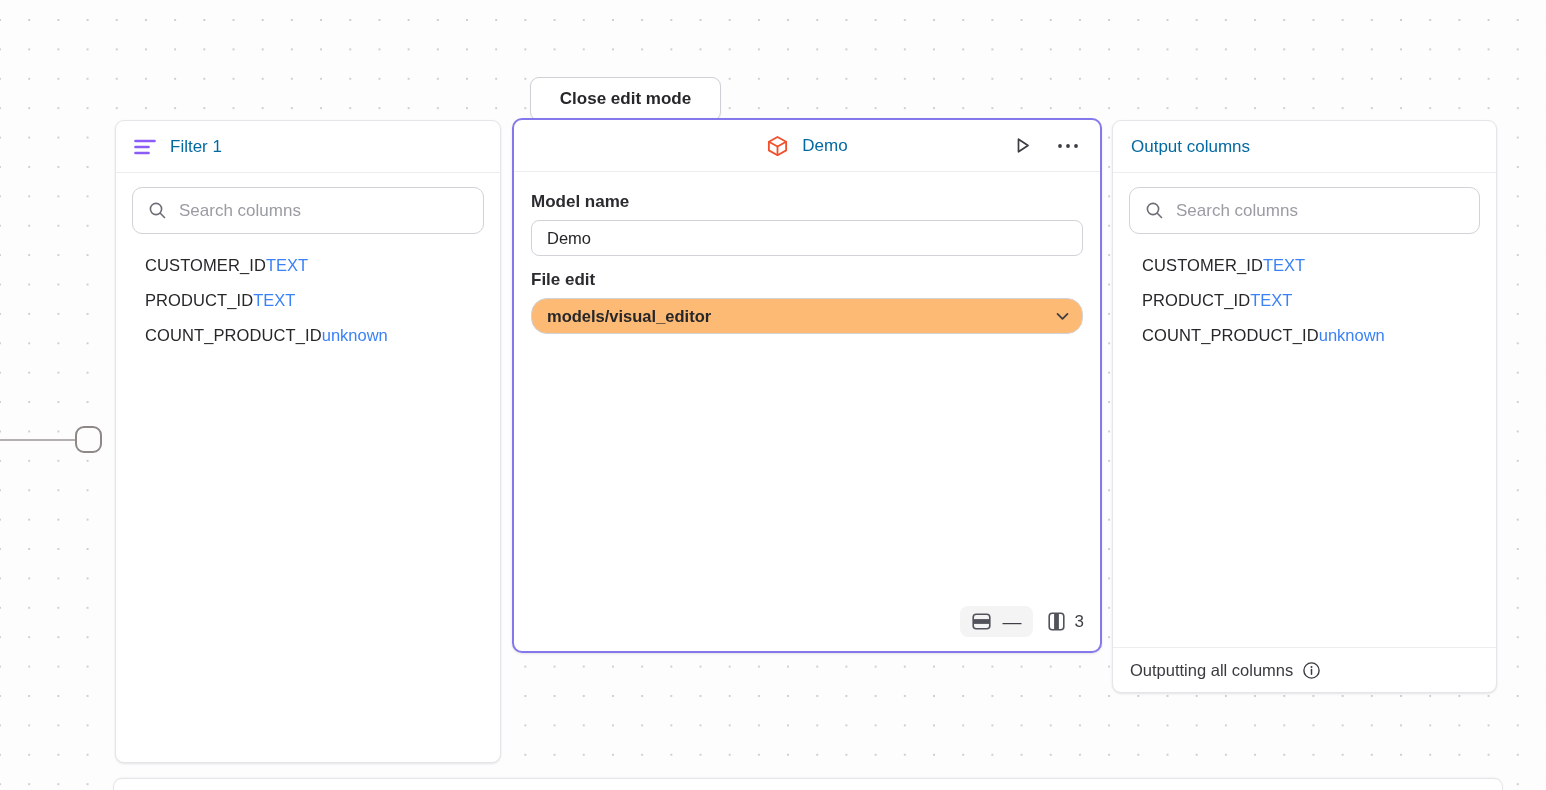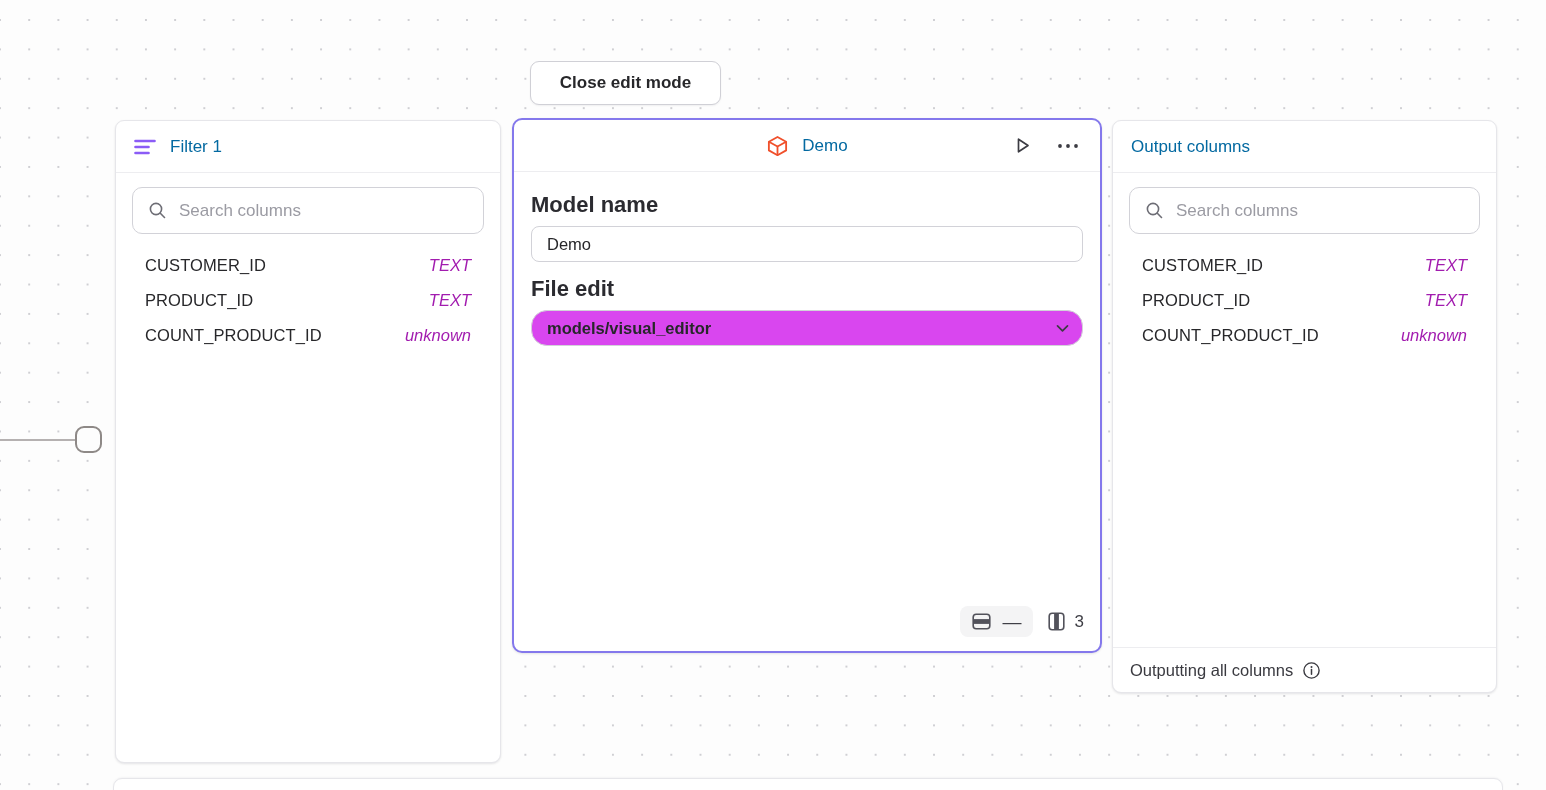--- a/index.html
+++ b/index.html
@@ -57,27 +57,26 @@
     font-size: 17px;
     color: #27272a;
     background: transparent;
   }
   .search-box input::placeholder { color: #9b9ba3; }
 
   
   .col-list { padding: 4px 16px; }
   .col-row {
     display: flex;
-    justify-content: space-between;
     align-items: center;
     padding: 8px 13px;
     font-size: 16.5px;
   }
   .col-name { color: #27272a; letter-spacing: .1px; }
-  .col-type { color: #a21caf; font-style: italic; }
+  .col-type { color: #3b82f6; }
 
   
   #filter-panel { left: 115px; top: 120px; width: 386px; height: 643px; }
 
   
   #model-panel {
     left: 512px; top: 118px; width: 590px; height: 535px;
     border: 2px solid #8478ec;
     border-radius: 10px;
   }
@@ -96,21 +95,21 @@
     display: flex;
     align-items: center;
     gap: 18px;
   }
   .icon-btn {
     display: flex; align-items: center; justify-content: center;
     width: 28px; height: 28px; border-radius: 6px; cursor: pointer;
     background: transparent; border: none;
   }
   .model-form { padding: 12px 17px 0 17px; }
-  .field-label { font-size: 22px; font-weight: 600; color: #2b2b30; margin: 8px 0 8px 0; }
+  .field-label { font-size: 17px; font-weight: 600; color: #2b2b30; margin: 8px 0 8px 0; }
   .text-input {
     width: 100%;
     height: 36px;
     border: 1px solid #d2d2d8;
     border-radius: 8px;
     padding: 0 15px;
     font-family: "Liberation Sans", sans-serif;
     font-size: 16.5px;
     color: #27272a;
     outline: none;
@@ -121,21 +120,21 @@
     height: 36px;
     border: 1px solid #d2d2d8;
     border-radius: 16px;
     padding: 0 13px 0 15px;
     display: flex;
     align-items: center;
     justify-content: space-between;
     font-size: 16.5px;
     font-weight: 600;
     color: #27272a;
-    background: #d946ef;
+    background: #fdba74;
     cursor: pointer;
   }
   .model-footer {
     margin-top: auto;
     padding: 12px 16px 14px 16px;
     display: flex;
     justify-content: flex-end;
     align-items: center;
     gap: 14px;
   }
@@ -159,21 +158,21 @@
     align-items: center;
     gap: 9px;
     padding: 16px 17px;
     font-size: 16.5px;
     color: #3a3a40;
   }
 
   
   #close-edit-btn {
     position: absolute;
-    left: 530px; top: 61px;
+    left: 530px; top: 77px;
     width: 191px; height: 44px;
     background: #fff;
     border: 1px solid #d0d0d6;
     border-radius: 9px;
     box-shadow: 0 1px 2px rgba(16,24,40,.06);
     font-family: "Liberation Sans", sans-serif;
     font-size: 17px;
     font-weight: 700;
     color: #27272a;
     cursor: pointer;

